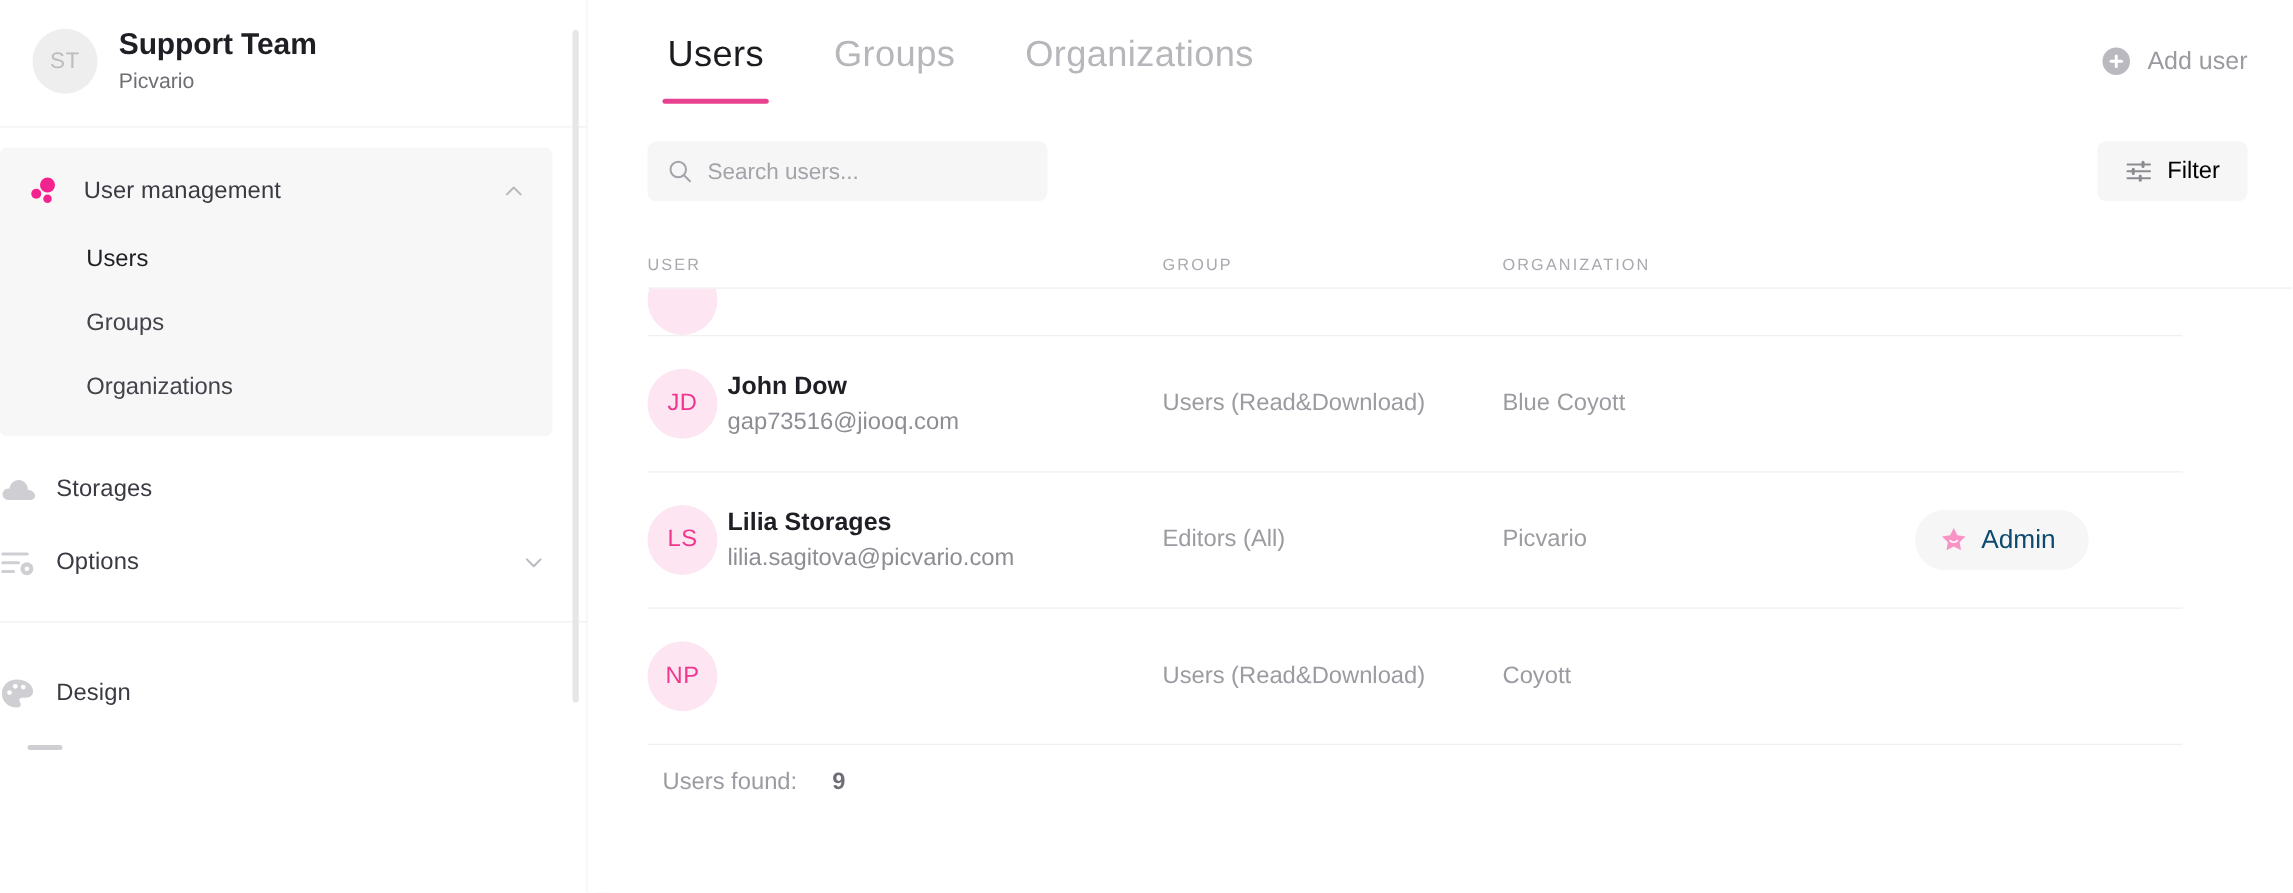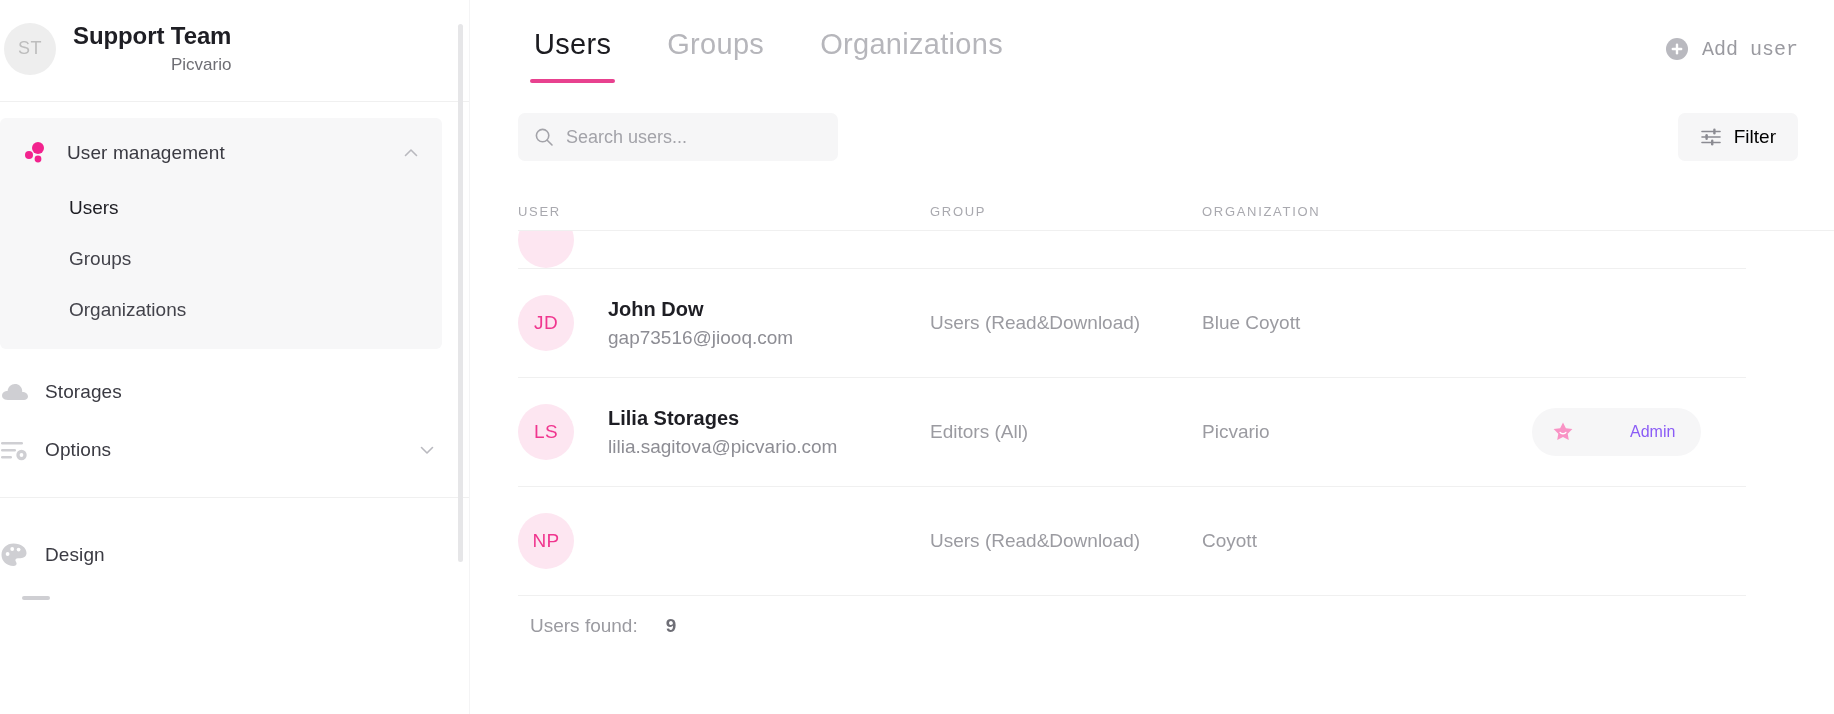--- a/index.html
+++ b/index.html
@@ -27,23 +27,22 @@
     width: 470px;
     height: 714px;
     background: #ffffff;
     flex: 0 0 470px;
     overflow: hidden;
   }
 
   .account {
     display: flex;
     align-items: center;
-    padding: 22px 0 26px 4px;
+    padding: 22px 0 26px 26px;
     gap: 17px;
-    text-align: right;
   }
   .account-avatar {
     width: 52px;
     height: 52px;
     border-radius: 50%;
     background: #eeeeee;
     display: flex;
     align-items: center;
     justify-content: center;
     font-size: 18px;
@@ -201,21 +200,20 @@
   }
 
   .add-user {
     margin-left: auto;
     display: flex;
     align-items: center;
     gap: 12px;
     padding: 8px 36px 8px 8px;
     cursor: pointer;
     margin-top: 6px;
-    font-family: Liberation Mono, monospace;
   }
   .add-user-label { font-size: 20px; color: #9a9aa0; }
 
   .toolbar {
     display: flex;
     align-items: center;
     padding: 0 36px 0 12px;
     height: 66px;
   }
   .search-box {
@@ -285,21 +283,21 @@
     margin-right: 88px;
     cursor: pointer;
   }
   .row.partial {
     height: 38px;
     align-items: flex-end;
     overflow: hidden;
     border-top: none;
   }
 
-  .user-cell { display: flex; align-items: center; gap: 34px; }
+  .user-cell { display: flex; align-items: center; gap: 8px; }
   .avatar {
     width: 56px;
     height: 56px;
     border-radius: 50%;
     background: #fde6f1;
     color: #f0368f;
     display: flex;
     align-items: center;
     justify-content: center;
     font-size: 19px;
@@ -314,21 +312,21 @@
 
   .admin-badge {
     display: inline-flex;
     align-items: center;
     gap: 11px;
     height: 48px;
     padding: 0 26px 0 20px;
     background: #f6f6f7;
     border-radius: 24px;
   }
-  .admin-label { font-size: 16px; color: #8b5cf6; margin-left: 45px; }
+  .admin-label { font-size: 21px; color: #0c4a6e; }
 
   .footer {
     display: flex;
     align-items: center;
     height: 60px;
     padding-left: 12px;
     font-size: 19px;
     color: #9b9ba1;
     gap: 28px;
   }

